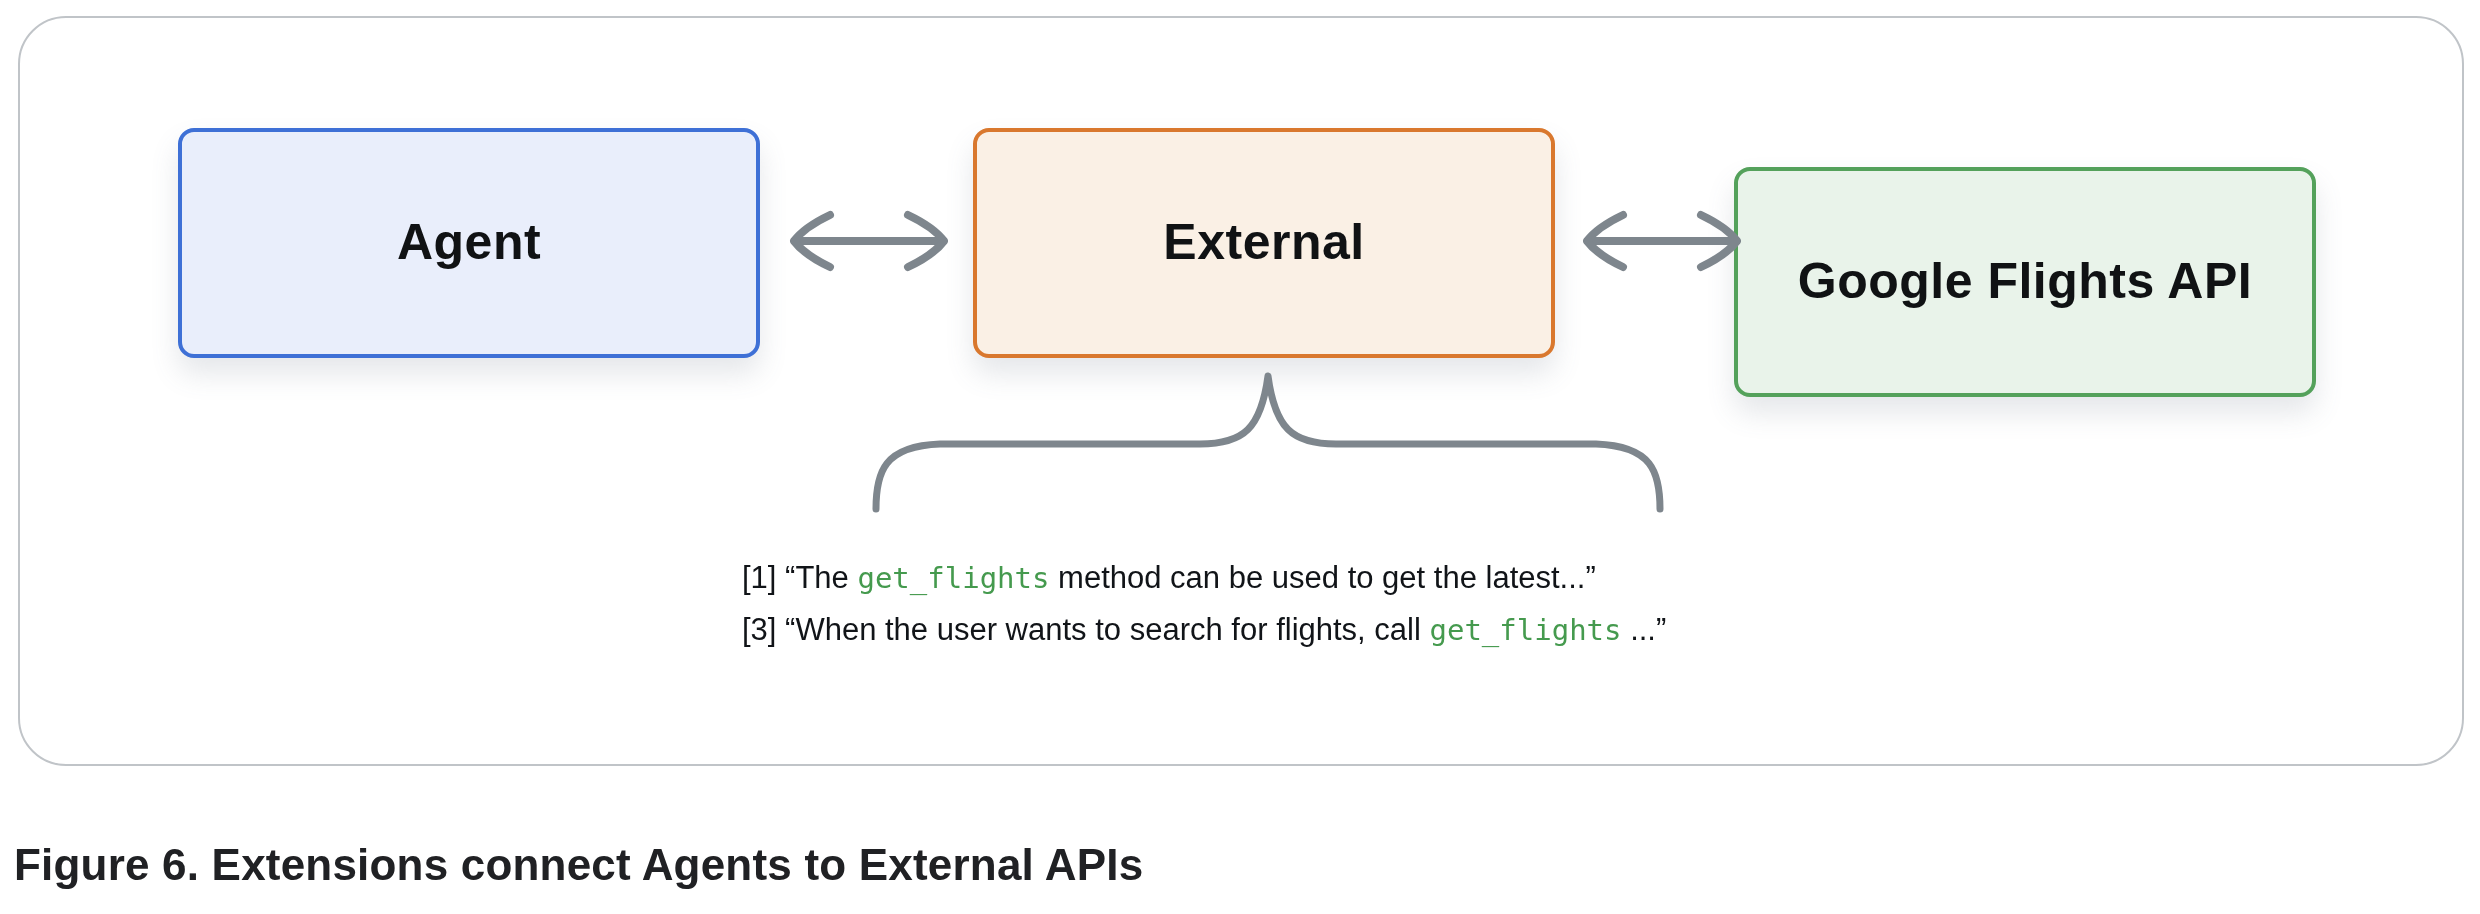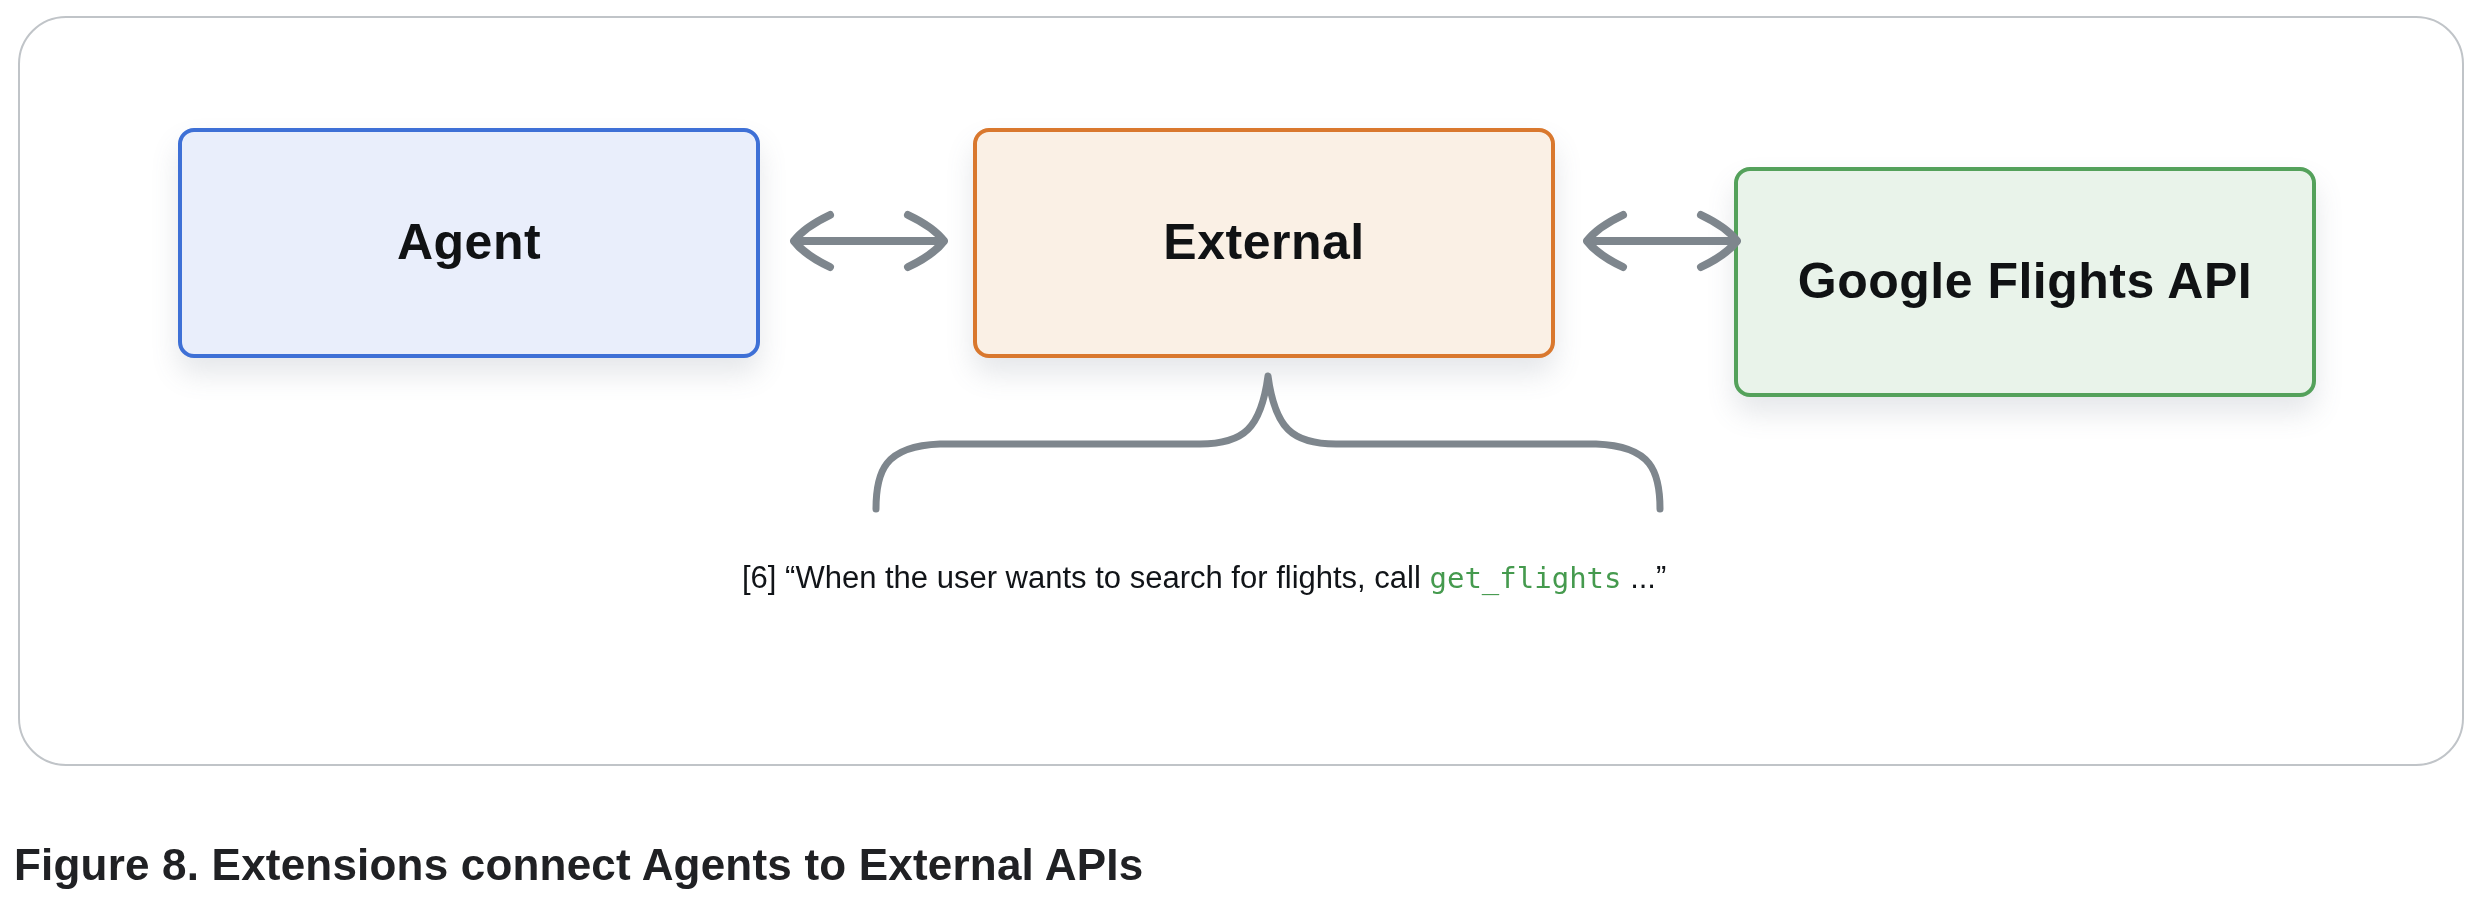--- a/index.html
+++ b/index.html
@@ -138,18 +138,19 @@
     <path class="stroke-gray" stroke-width="7" d="M 8 143
          C 8 106 16 80 72 78
          L 332 78
          C 376 78 393 62 400 10
          C 407 62 424 78 468 78
          L 728 78
          C 784 80 792 106 792 143"></path>
   </svg>
 
   <div class="annotations">
-    <div class="annotation-line"><span class="plain">[6] “When the user wants to search for flights, call </span><span class="code">get_flights</span><span class="plain"> ...”</span></div>
+    <div class="annotation-line"><span class="plain">[1] “The </span><span class="code">get_flights</span><span class="plain"> method can be used to get the latest...”</span></div>
+    <div class="annotation-line"><span class="plain">[3] “When the user wants to search for flights, call </span><span class="code">get_flights</span><span class="plain"> ...”</span></div>
   </div>
 
 </div>
 
-<div class="figure-caption">Figure 8. Extensions connect Agents to External APIs</div>
+<div class="figure-caption">Figure 6. Extensions connect Agents to External APIs</div>
 
 </body></html>

